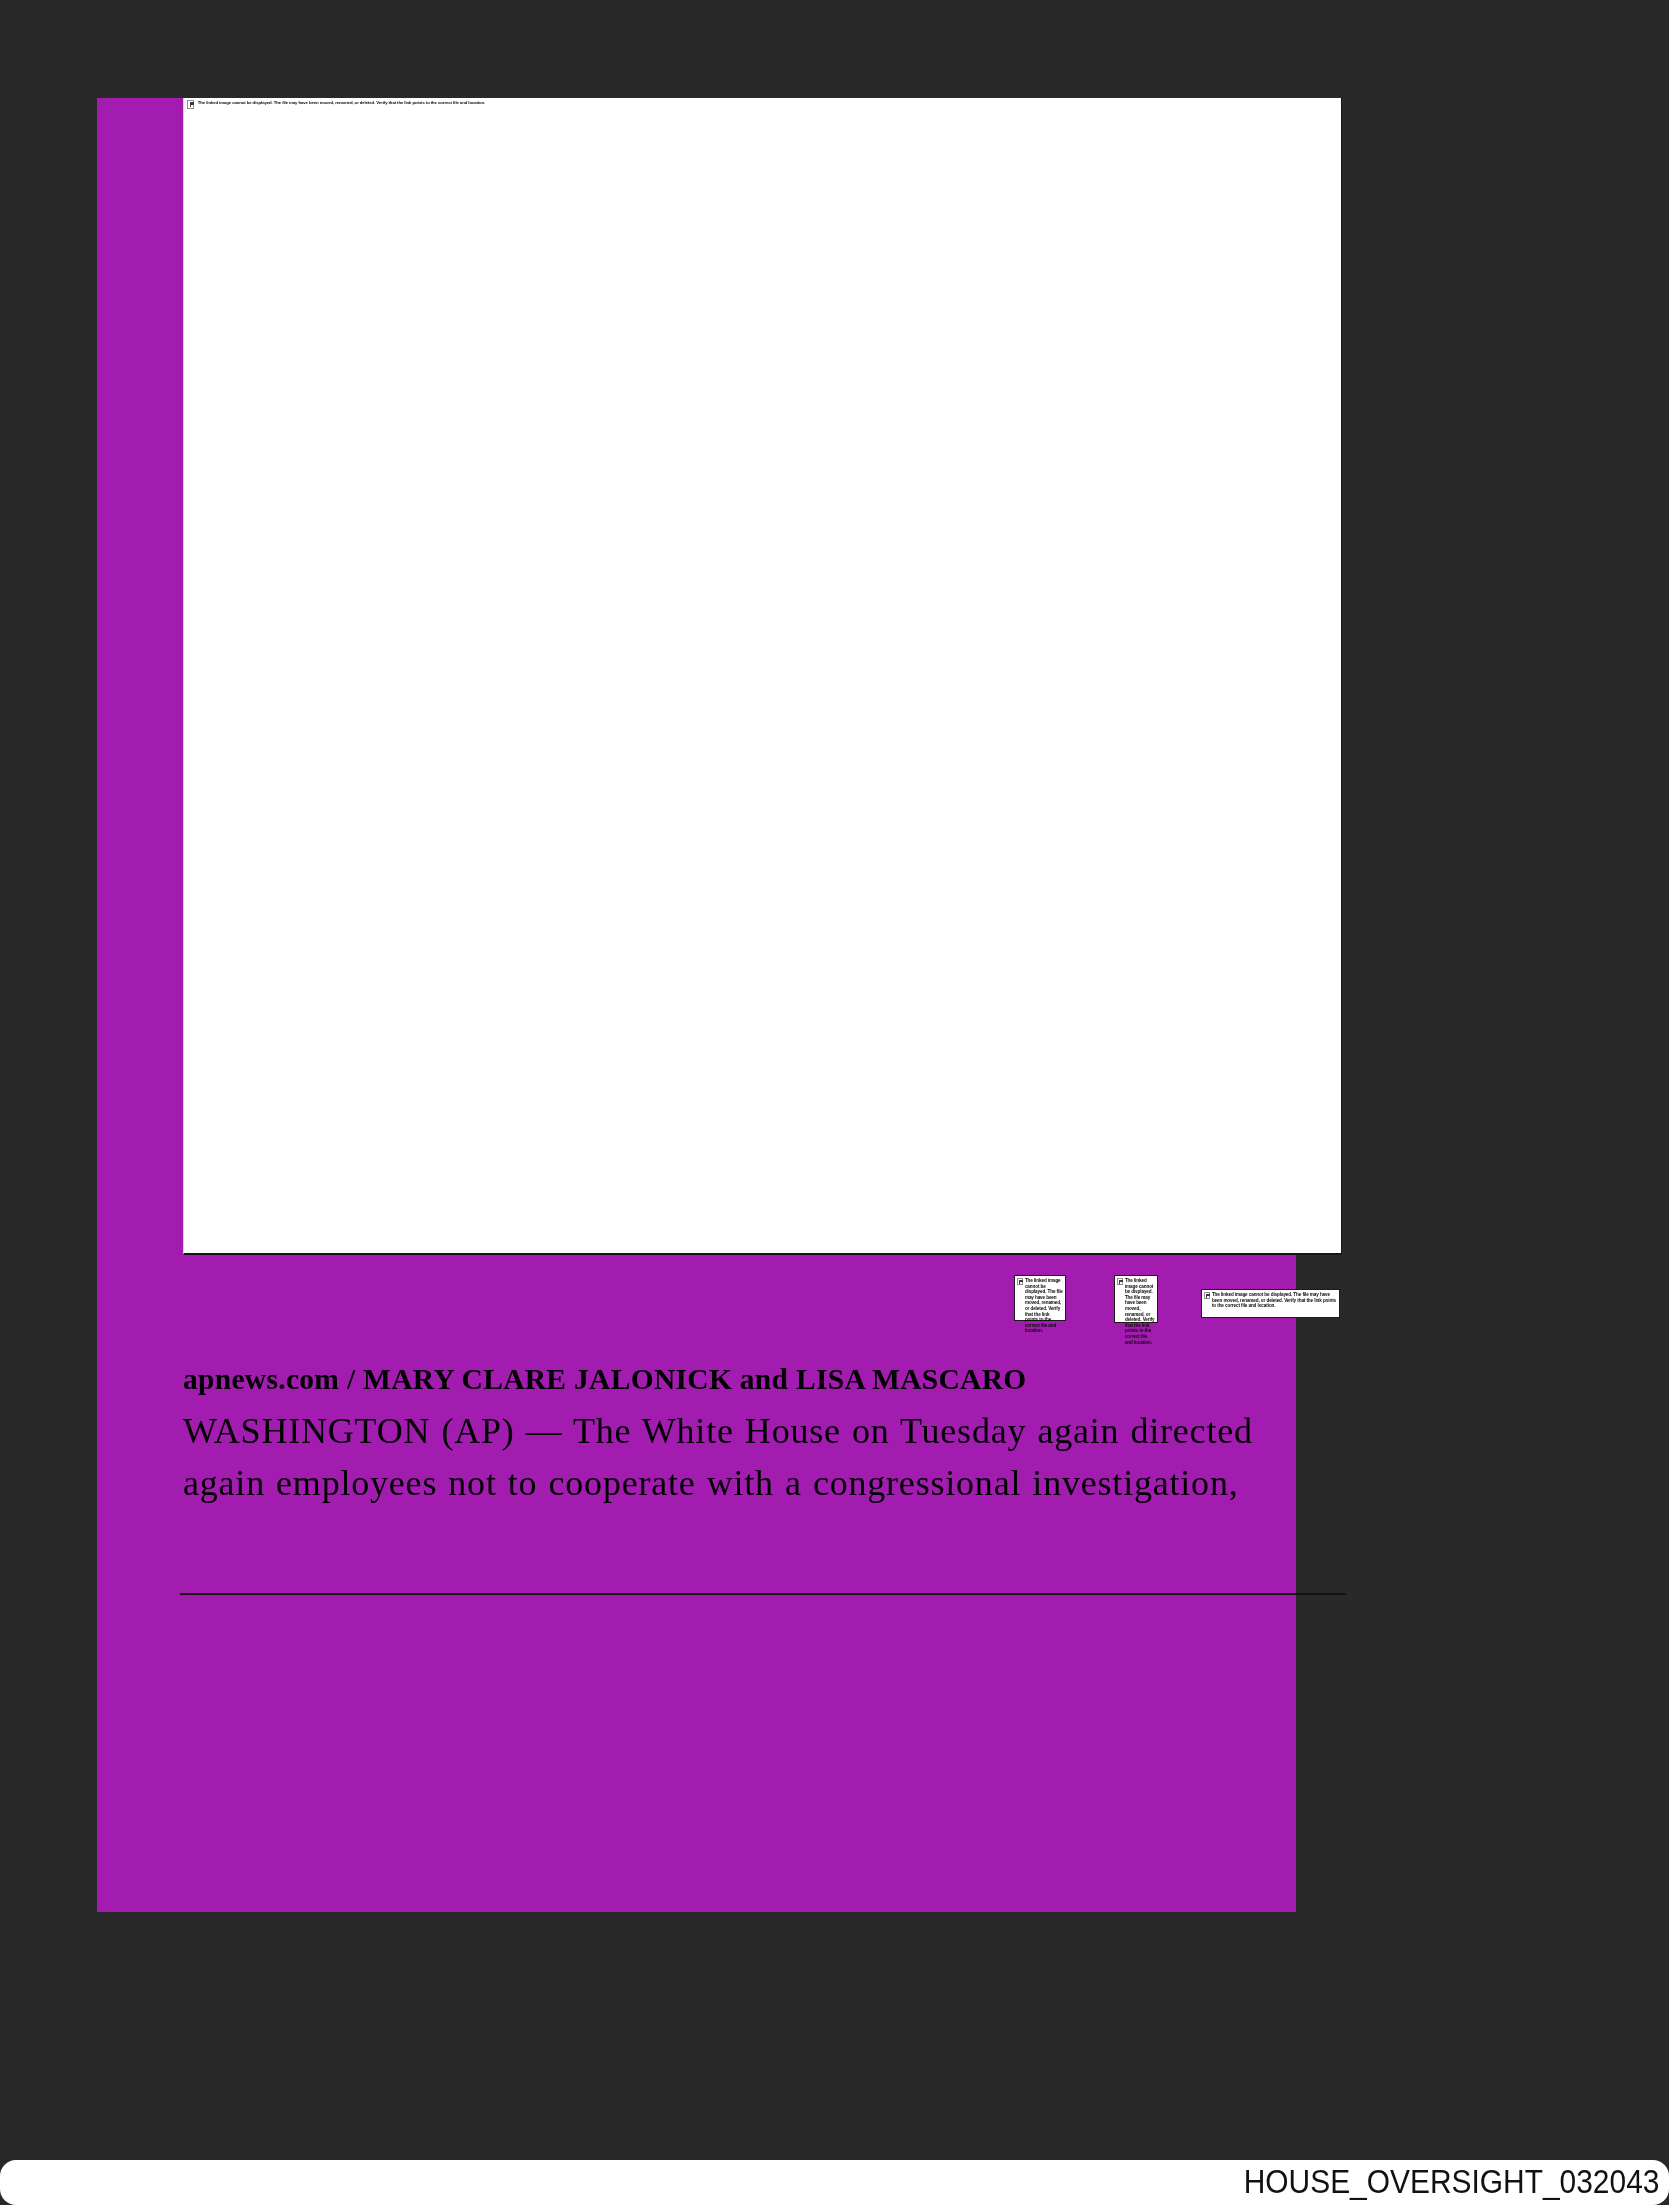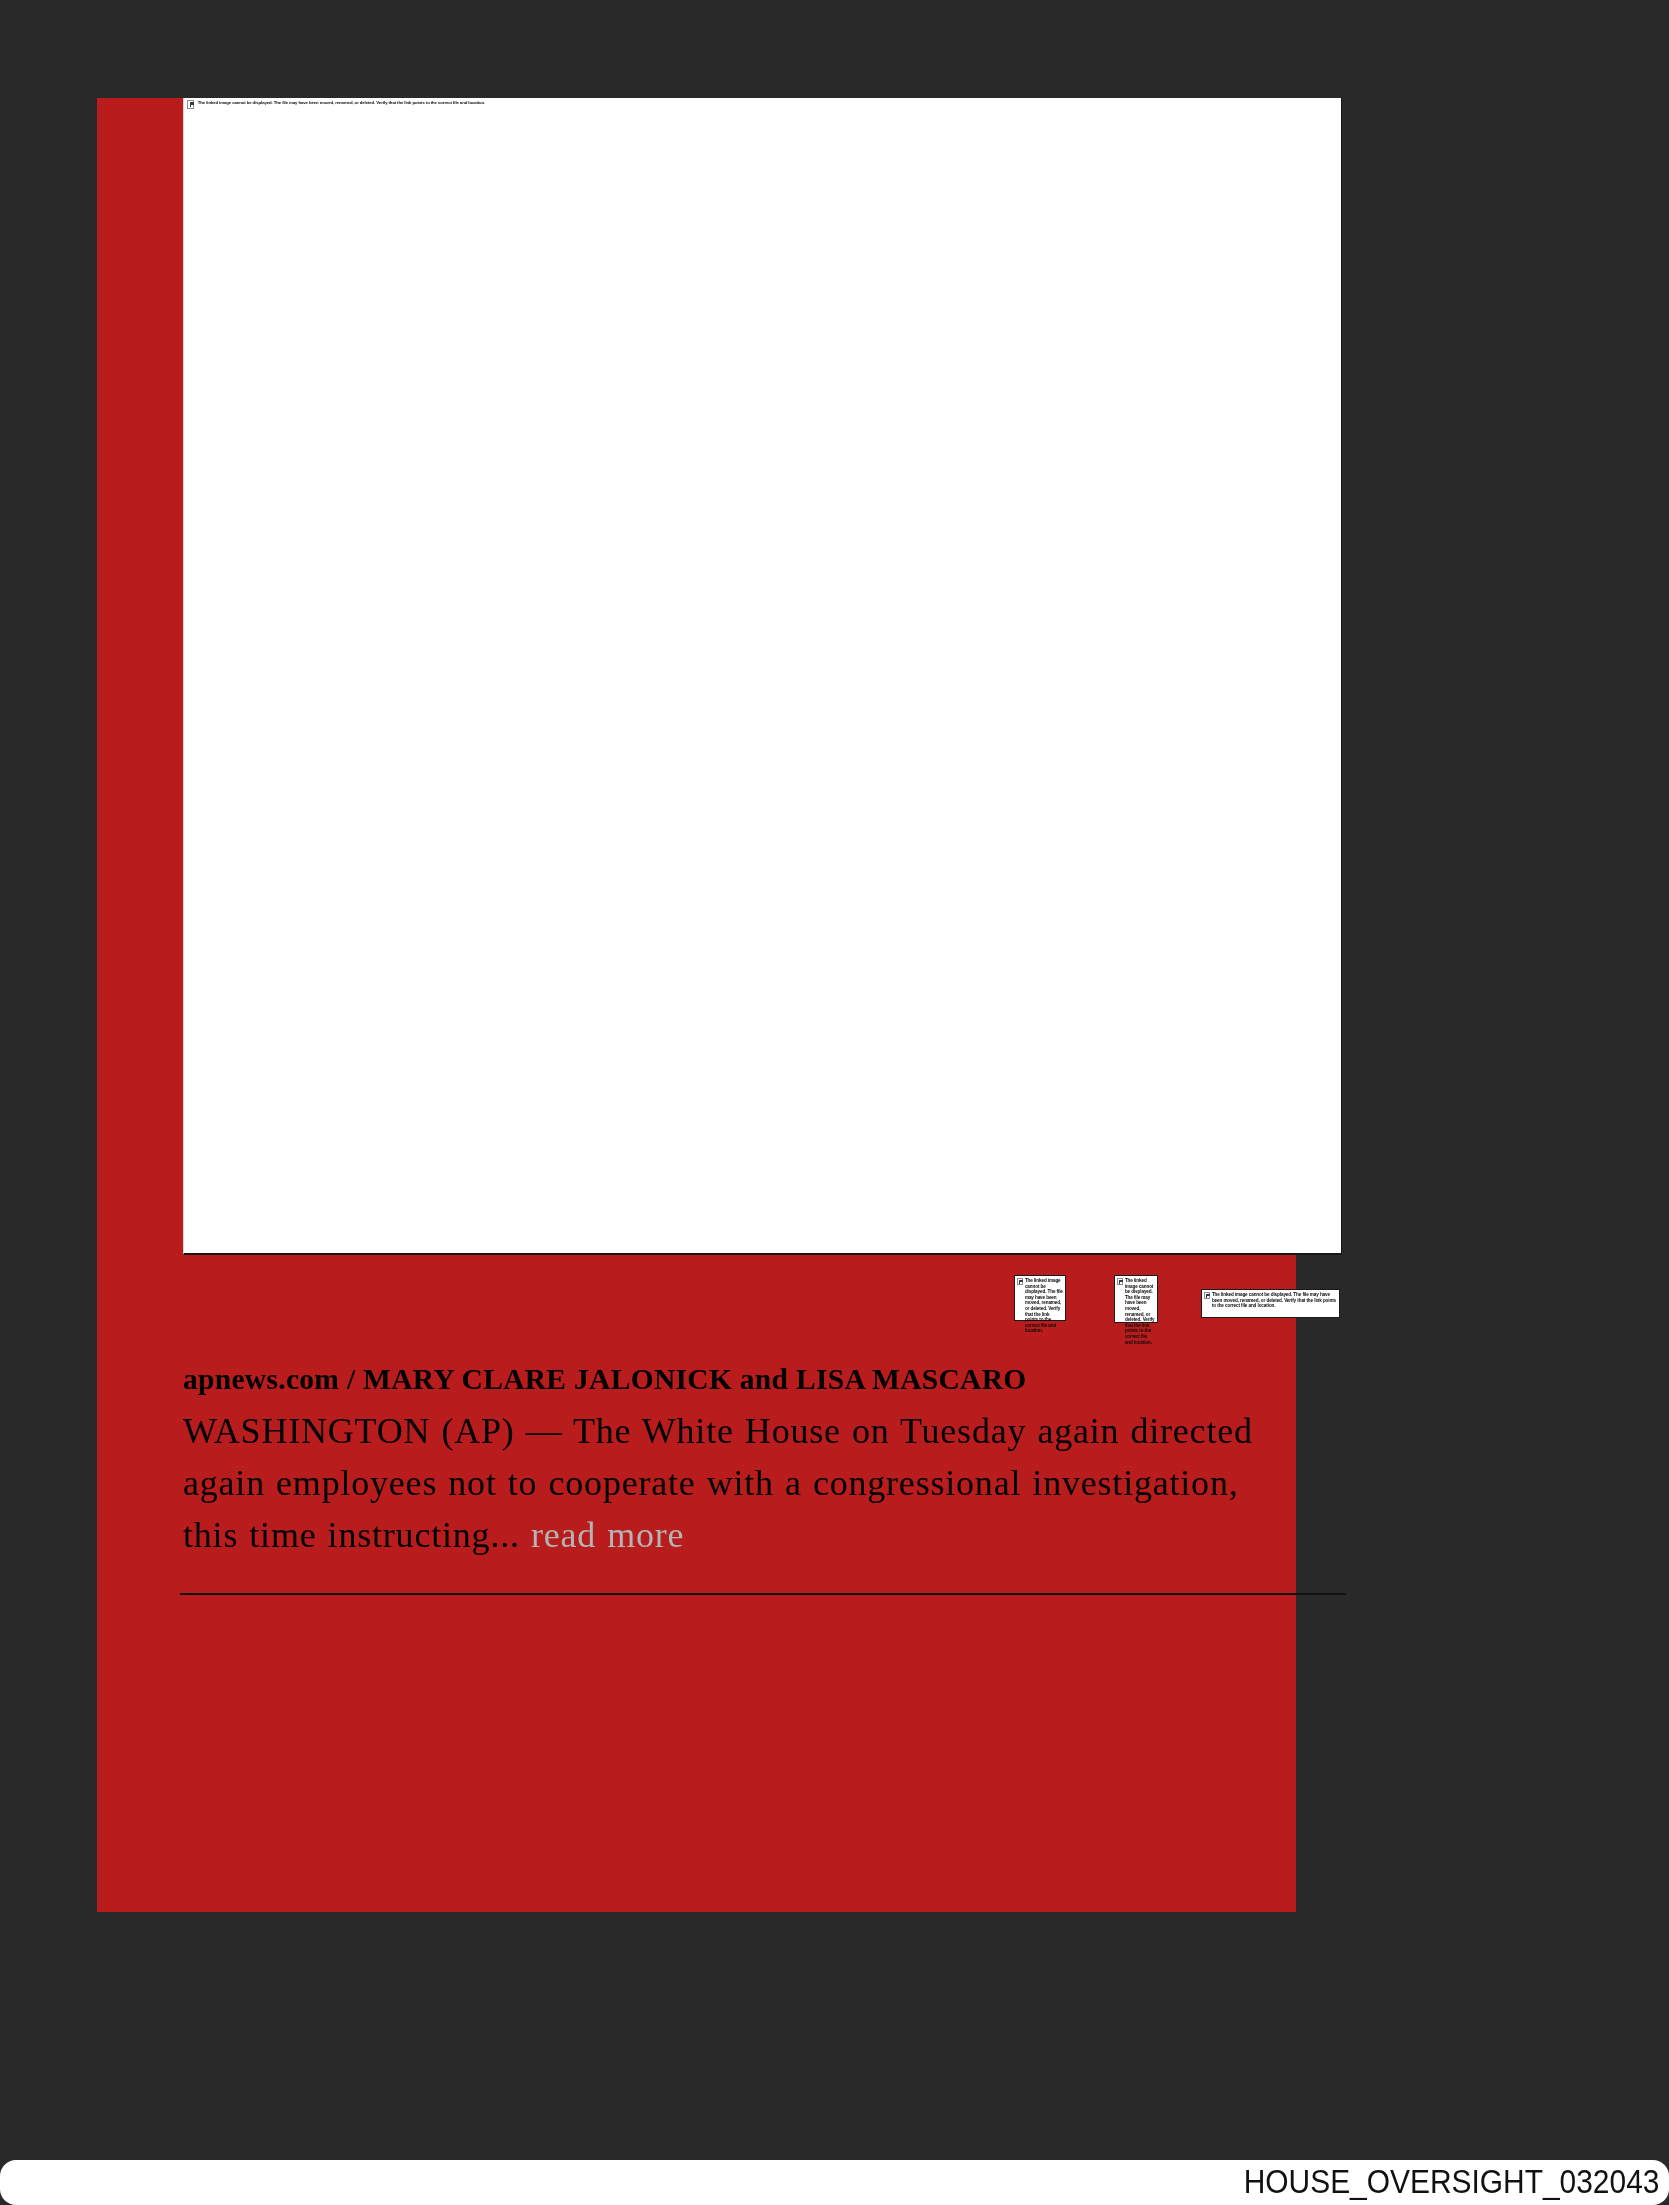--- a/index.html
+++ b/index.html
@@ -9,21 +9,21 @@
     position:relative;
     font-family:"Liberation Serif","DejaVu Serif",serif;
     color:#000;
     overflow:hidden;
   }
 
   
   .page {
     position:absolute; left:97px; top:98px;
     width:1199px; height:1814px;
-    background:#b91c1c;
+    background:#a21caf;
   }
 
   
   .big-placeholder {
     position:absolute; left:86px; top:0;
     width:1159px; height:1157px;
     background:#ffffff;
     border-left:0.7px solid #d6d6d6;
     border-right:1.3px solid #161616;
     border-bottom:2px solid #161616;
@@ -133,21 +133,20 @@
   <div class="ph-box ph-box-3">
     <span class="bimg-icon sm"></span>
     <span class="notice-text-sm">The linked image cannot be displayed.  The file may have been moved, renamed, or deleted. Verify that the link points to the correct file and location.</span>
   </div>
 
   <div class="byline">apnews.com / MARY CLARE JALONICK and LISA MASCARO</div>
 
   <div class="body-text">
     <div>WASHINGTON (AP) — The White House on Tuesday again directed</div>
     <div>again employees not to cooperate with a congressional investigation,</div>
-    <div><span>this time instructing...</span> <span class="read-more">read more</span></div>
   </div>
 
   <div class="divider"></div>
 
 
 </div>
 
 <div class="bates-strip">
   <span class="bates-text">HOUSE_OVERSIGHT_032043</span>
 </div>

